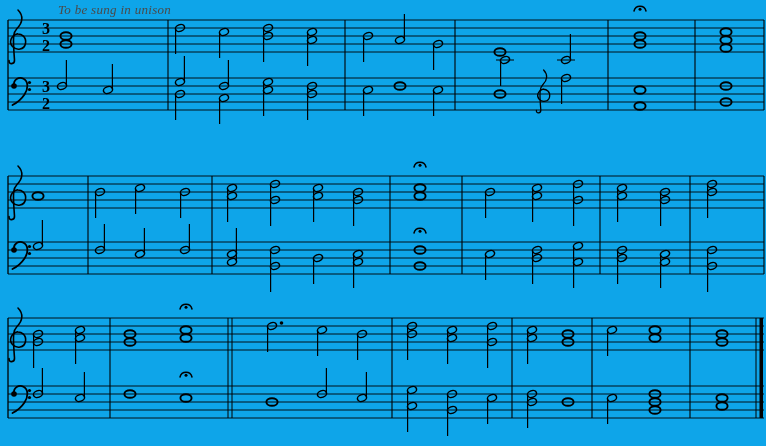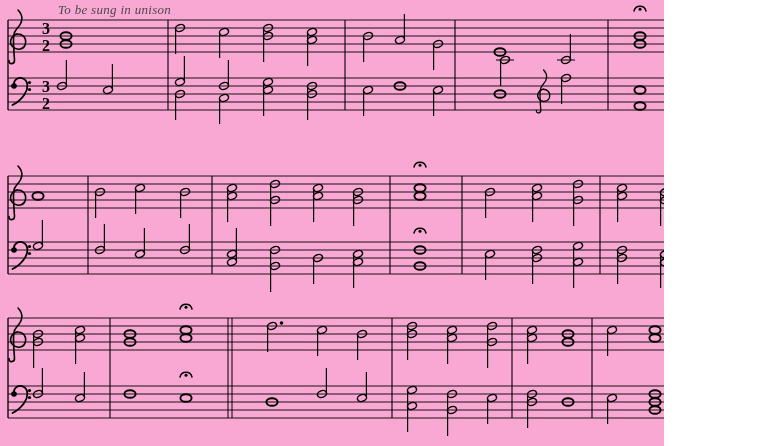--- a/index.html
+++ b/index.html
@@ -3,23 +3,23 @@
 <meta charset="utf-8">
 <style>
   html, body {
     margin: 0;
     padding: 0;
     background: #ffffff;
     font-family: "Liberation Serif", serif;
   }
   .page {
     position: relative;
-    width: 664px;
+    width: 766px;
     height: 446px;
-    background: #f9a8d4;
+    background: #0ea5e9;
     overflow: hidden;
     text-align: right;
   }
   .annotation {
     position: absolute;
     left: 58px;
     top: 2px;
     font-family: "Liberation Serif", serif;
     font-style: italic;
     font-size: 13px;

